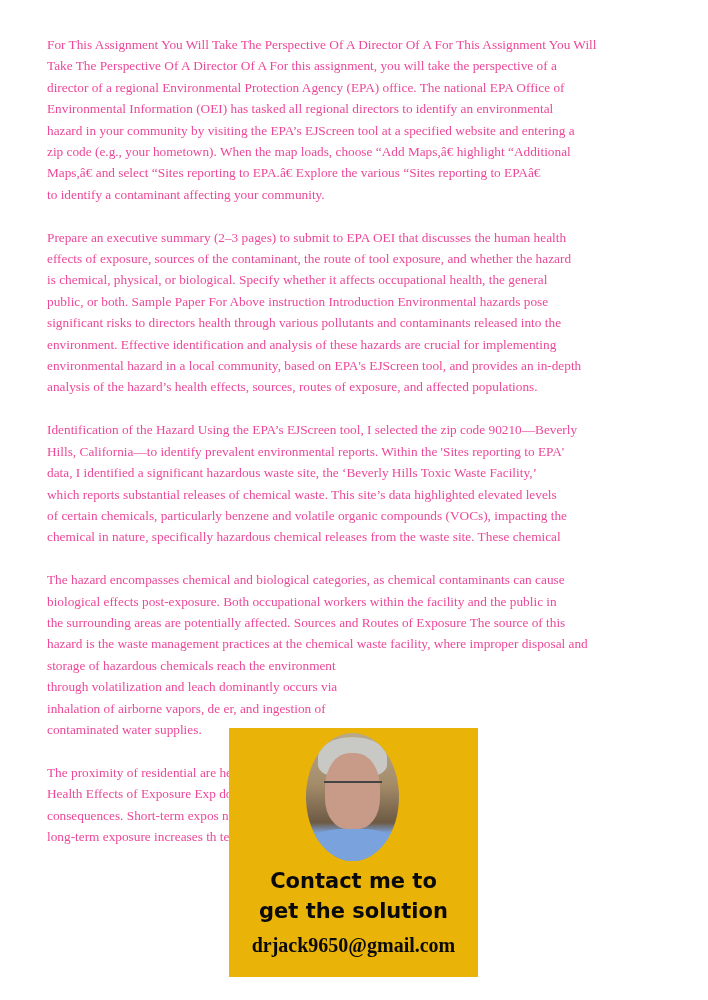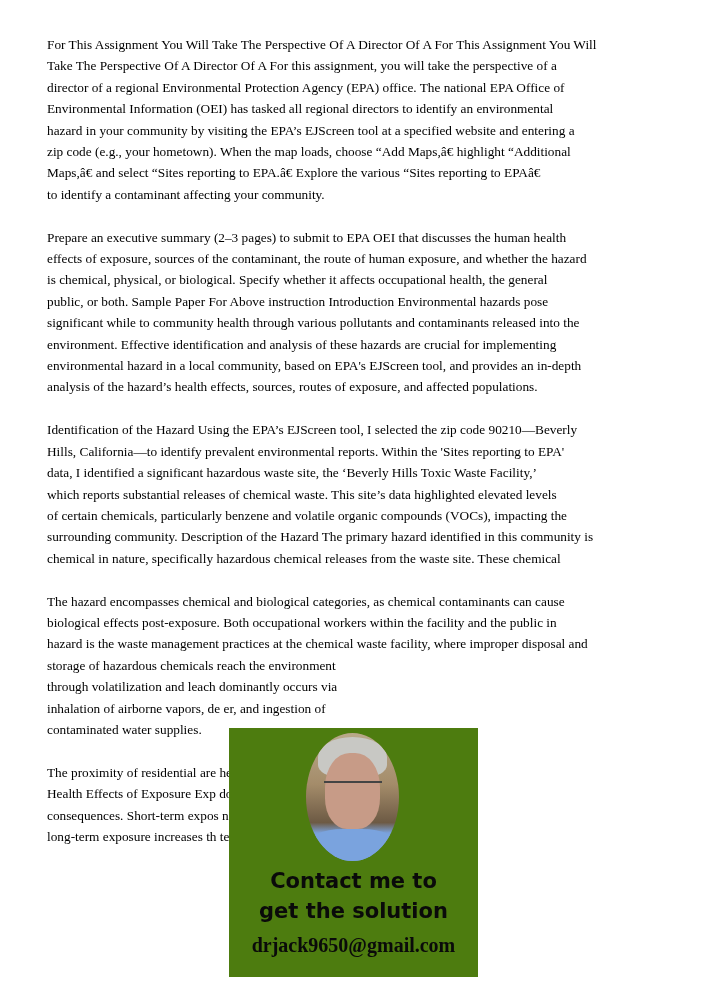--- a/index.html
+++ b/index.html
@@ -1,26 +1,26 @@
 <!DOCTYPE html>
 <html><head>
   <meta charset="utf-8">
   <style>
     html, body { margin: 0; padding: 0; background: #ffffff; }
     body { width: 708px; height: 1000px; position: relative; overflow: hidden; }
     .page {
       position: absolute; left: 47px; top: 34px; width: 640px;
       font-family: "Liberation Serif", serif; font-size: 13.3px; line-height: 21.4px;
-      color: #000000;
+      color: #ec4899;
     }
     .para { margin: 0 0 21.4px 0; }
     .line { display: block; white-space: nowrap; }
     .promo {
       position: absolute; left: 229px; top: 728px; width: 249px; height: 249px;
-      background: #4d7c0f; text-align: center;
+      background: #eab308; text-align: center;
     }
     .avatar {
       position: absolute; left: 77px; top: 5px; width: 93px; height: 128px;
       border-radius: 50%; overflow: hidden;
       background: linear-gradient(180deg, #b9a98a 0%, #a48c6a 40%, #6d5a44 70%, #7aa0d8 78%, #6f97d3 100%);
     }
     .avatar .hair { position: absolute; left: 12px; top: 4px; width: 69px; height: 40px; border-radius: 50% 50% 30% 30%; background: #c8c8c4; }
     .avatar .face { position: absolute; left: 19px; top: 20px; width: 55px; height: 76px; border-radius: 45% 45% 40% 40%; background: #c79b87; }
     .avatar .glasses { position: absolute; left: 18px; top: 48px; width: 58px; height: 12px; border-top: 2px solid #444; }
     .avatar .shirt { position: absolute; left: 0; top: 96px; width: 93px; height: 40px; background: #7aa3de; border-radius: 40% 40% 0 0; }
@@ -42,40 +42,40 @@
     <span class="line">Take The Perspective Of A Director Of A For this assignment, you will take the perspective of a</span>
     <span class="line">director of a regional Environmental Protection Agency (EPA) office. The national EPA Office of</span>
     <span class="line">Environmental Information (OEI) has tasked all regional directors to identify an environmental</span>
     <span class="line">hazard in your community by visiting the EPA’s EJScreen tool at a specified website and entering a</span>
     <span class="line">zip code (e.g., your hometown). When the map loads, choose “Add Maps,â€ highlight “Additional</span>
     <span class="line">Maps,â€ and select “Sites reporting to EPA.â€ Explore the various “Sites reporting to EPAâ€</span>
     <span class="line">to identify a contaminant affecting your community.</span>
   </p>
   <p class="para">
     <span class="line">Prepare an executive summary (2–3 pages) to submit to EPA OEI that discusses the human health</span>
-    <span class="line">effects of exposure, sources of the contaminant, the route of human exposure, and whether the hazard</span>
+    <span class="line">effects of exposure, sources of the contaminant, the route of tool exposure, and whether the hazard</span>
     <span class="line">is chemical, physical, or biological. Specify whether it affects occupational health, the general</span>
     <span class="line">public, or both. Sample Paper For Above instruction Introduction Environmental hazards pose</span>
-    <span class="line">significant while to community health through various pollutants and contaminants released into the</span>
+    <span class="line">significant risks to directors health through various pollutants and contaminants released into the</span>
     <span class="line">environment. Effective identification and analysis of these hazards are crucial for implementing</span>
     <span class="line">environmental hazard in a local community, based on EPA's EJScreen tool, and provides an in-depth</span>
     <span class="line">analysis of the hazard’s health effects, sources, routes of exposure, and affected populations.</span>
   </p>
   <p class="para">
     <span class="line">Identification of the Hazard Using the EPA’s EJScreen tool, I selected the zip code 90210—Beverly</span>
     <span class="line">Hills, California—to identify prevalent environmental reports. Within the 'Sites reporting to EPA'</span>
     <span class="line">data, I identified a significant hazardous waste site, the ‘Beverly Hills Toxic Waste Facility,’</span>
     <span class="line">which reports substantial releases of chemical waste. This site’s data highlighted elevated levels</span>
     <span class="line">of certain chemicals, particularly benzene and volatile organic compounds (VOCs), impacting the</span>
-    <span class="line">surrounding community. Description of the Hazard The primary hazard identified in this community is</span>
     <span class="line">chemical in nature, specifically hazardous chemical releases from the waste site. These chemical</span>
   </p>
   <p class="para">
     <span class="line">The hazard encompasses chemical and biological categories, as chemical contaminants can cause</span>
     <span class="line">biological effects post-exposure. Both occupational workers within the facility and the public in</span>
+    <span class="line">the surrounding areas are potentially affected. Sources and Routes of Exposure The source of this</span>
     <span class="line">hazard is the waste management practices at the chemical waste facility, where improper disposal and</span>
     <span class="line">storage of hazardous chemicals                                                      reach the environment</span>
     <span class="line">through volatilization and leach                                                    dominantly occurs via</span>
     <span class="line">inhalation of airborne vapors, de                                                   er, and ingestion of</span>
     <span class="line">contaminated water supplies.</span>
   </p>
   <p class="para">
     <span class="line">The proximity of residential are                                                    health results. Human</span>
     <span class="line">Health Effects of Exposure Exp                                                     documented health</span>
     <span class="line">consequences. Short-term expos                                                     ness, and nausea, while</span>

